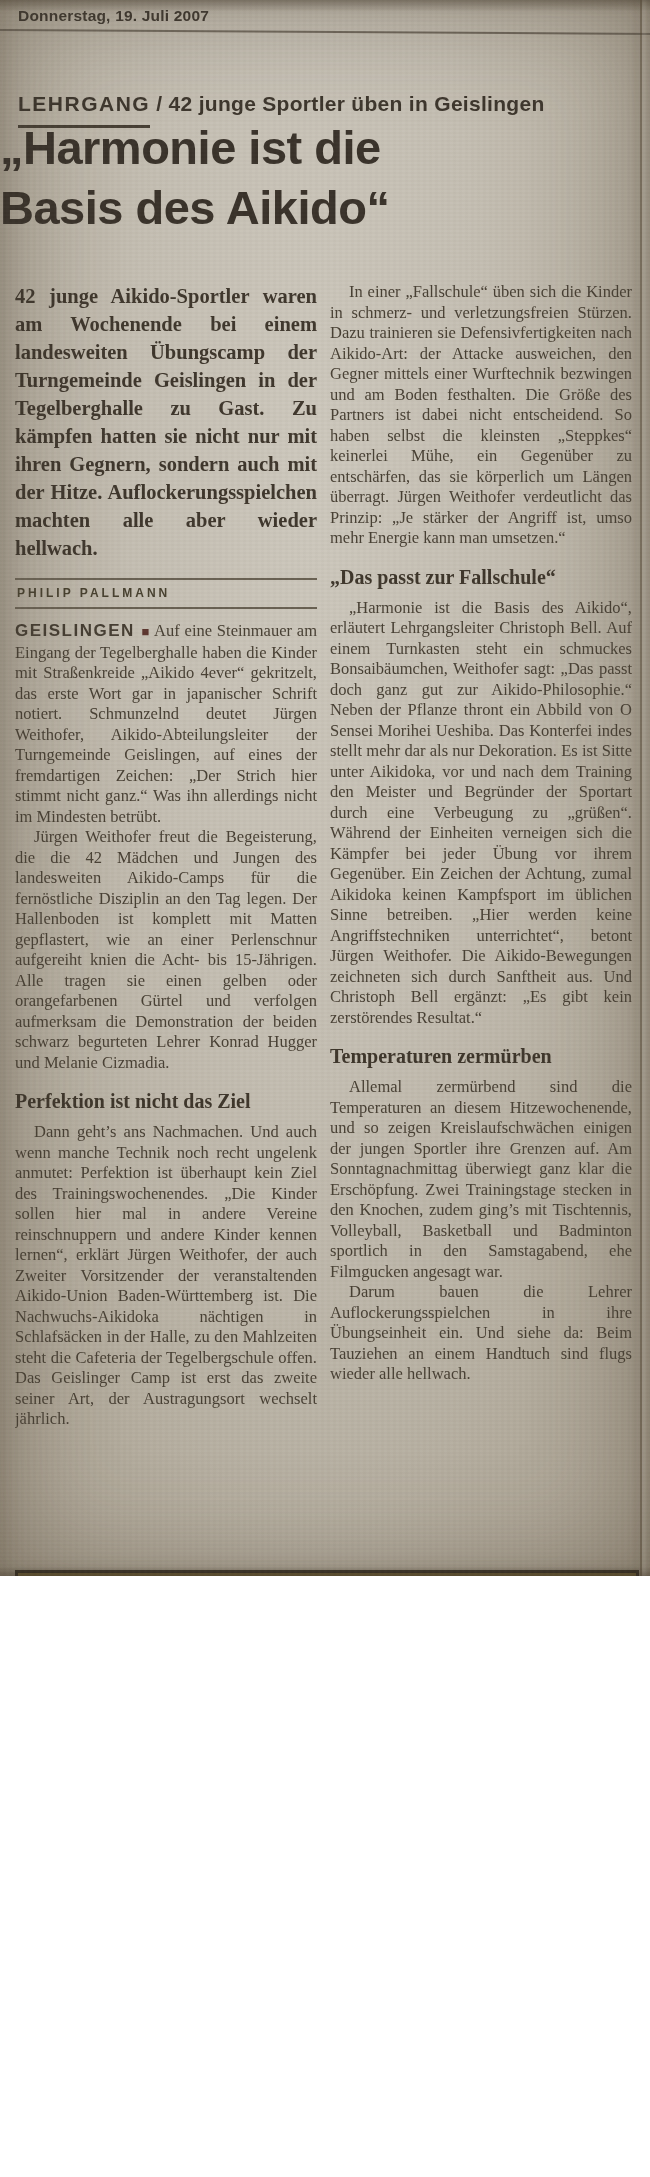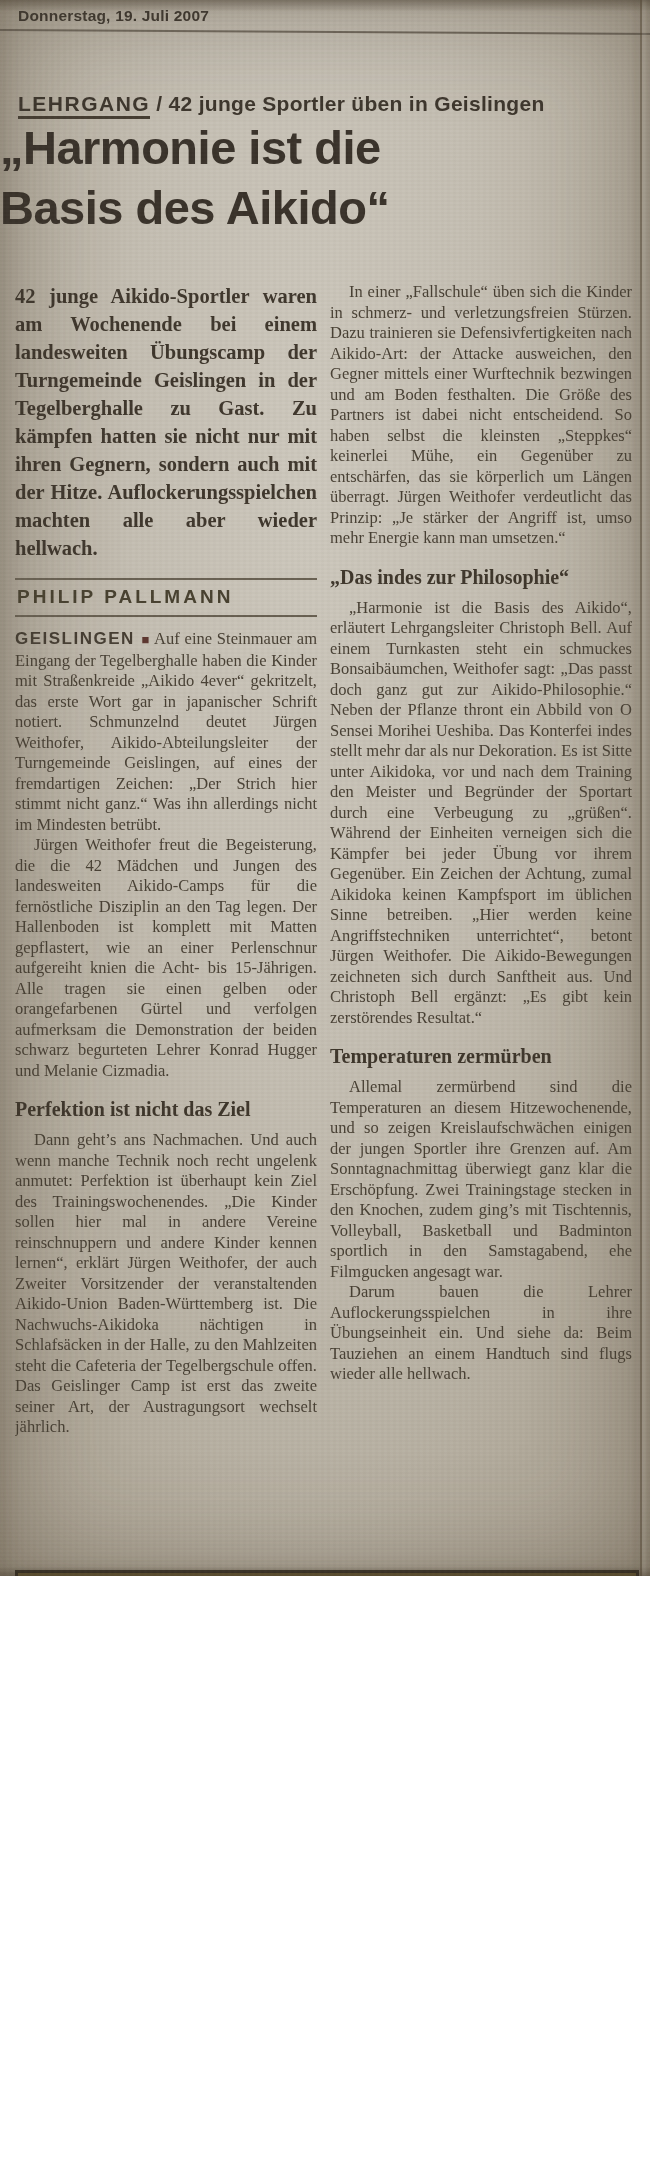--- a/index.html
+++ b/index.html
@@ -19,35 +19,35 @@
   .crease-right{position:absolute;top:0;bottom:0;left:640px;width:2px;
          background:rgba(84,72,54,.5);box-shadow:3px 0 4px rgba(235,230,220,.35), -3px 0 6px rgba(84,72,54,.18);}
 
   .masthead-date{position:absolute;top:7px;left:18px;
          font-size:15.5px;font-weight:bold;letter-spacing:.2px;color:#3e372e;}
   .masthead-rule{position:absolute;top:29px;left:0;width:650px;height:2px;
          background:#5e564a;transform:rotate(.35deg);transform-origin:left center;opacity:.85;}
 
   .kicker{position:absolute;top:92px;left:18px;font-size:21px;font-weight:bold;
          color:#3c352c;letter-spacing:.3px;white-space:nowrap;}
-  .kicker .tag{border-bottom:3px solid #453d32;padding-bottom:1px;letter-spacing:1.5px;}
+  .kicker .tag{border-bottom:3px solid #453d32;padding-bottom:10px;letter-spacing:1.5px;}
 
   .headline{position:absolute;top:118px;left:0;width:650px;
          font-weight:bold;font-size:47px;line-height:60px;letter-spacing:-.5px;color:#39322a;}
 
   .columns{position:absolute;top:268px;left:15px;width:621px;height:1297px;
          display:flex;gap:13px;overflow:hidden;}
   .col{width:302px;color:#453d32;}
   .col-right{width:302px;}
 
   .lead{font-family:"Liberation Serif",serif;font-weight:bold;
         font-size:20.5px;line-height:28px;text-align:justify;margin:14px 0 0 0;color:#3e362c;}
   .byline{margin:16px 0 12px 0;padding:6px 2px 7px 2px;
         border-top:2px solid #675f51;border-bottom:2px solid #675f51;
-        font-size:19px;font-weight:bold;letter-spacing:3px;color:#47402f;}
+        font-size:12px;font-weight:bold;letter-spacing:3px;color:#47402f;}
   .body-p{font-family:"Liberation Serif",serif;font-size:16.5px;line-height:20.5px;
         text-align:justify;margin:0;color:#473f33;}
   .body-p.indent{text-indent:19px;}
   .dateline{font-family:"Liberation Sans",sans-serif;font-weight:bold;font-size:17px;
         letter-spacing:1.5px;color:#453d32;}
   .dl-square{color:#5c352e;font-size:13px;padding:0 4px 0 6px;}
   .subhead{font-family:"Liberation Serif",serif;font-weight:bold;font-size:20px;
         margin:17px 0 9px 0;color:#3d352a;}
   .first-gap{margin-top:14px;}
 
@@ -81,21 +81,21 @@
     <div class="col">
       <p class="lead">42 junge Aikido-Sportler waren am Wochenende bei einem landesweiten Übungscamp der Turngemeinde Geislingen in der Tegelberghalle zu Gast. Zu kämpfen hatten sie nicht nur mit ihren Gegnern, sondern auch mit der Hitze. Auflockerungsspielchen machten alle aber wieder hellwach.</p>
       <div class="byline">PHILIP PALLMANN</div>
       <p class="body-p"><span class="dateline">GEISLINGEN</span><span class="dl-square">■</span><span>Auf eine Steinmauer am Eingang der Tegelberghalle haben die Kinder mit Straßenkreide „Aikido 4ever“ gekritzelt, das erste Wort gar in japanischer Schrift notiert. Schmunzelnd deutet Jürgen Weithofer, Aikido-Abteilungsleiter der Turngemeinde Geislingen, auf eines der fremdartigen Zeichen: „Der Strich hier stimmt nicht ganz.“ Was ihn allerdings nicht im Mindesten betrübt.</span></p>
       <p class="body-p indent">Jürgen Weithofer freut die Begeisterung, die die 42 Mädchen und Jungen des landesweiten Aikido-Camps für die fernöstliche Disziplin an den Tag legen. Der Hallenboden ist komplett mit Matten gepflastert, wie an einer Perlenschnur aufgereiht knien die Acht- bis 15-Jährigen. Alle tragen sie einen gelben oder orangefarbenen Gürtel und verfolgen aufmerksam die Demonstration der beiden schwarz begurteten Lehrer Konrad Hugger und Melanie Cizmadia.</p>
       <h3 class="subhead">Perfektion ist nicht das Ziel</h3>
       <p class="body-p indent">Dann geht’s ans Nachmachen. Und auch wenn manche Technik noch recht ungelenk anmutet: Perfektion ist überhaupt kein Ziel des Trainingswochenendes. „Die Kinder sollen hier mal in andere Vereine reinschnuppern und andere Kinder kennen lernen“, erklärt Jürgen Weithofer, der auch Zweiter Vorsitzender der veranstaltenden Aikido-Union Baden-Württemberg ist. Die Nachwuchs-Aikidoka nächtigen in Schlafsäcken in der Halle, zu den Mahlzeiten steht die Cafeteria der Tegelbergschule offen. Das Geislinger Camp ist erst das zweite seiner Art, der Austragungsort wechselt jährlich.</p>
     </div>
     <div class="col col-right">
       <p class="body-p indent first-gap">In einer „Fallschule“ üben sich die Kinder in schmerz- und verletzungsfreien Stürzen. Dazu trainieren sie Defensivfertigkeiten nach Aikido-Art: der Attacke ausweichen, den Gegner mittels einer Wurftechnik bezwingen und am Boden festhalten. Die Größe des Partners ist dabei nicht entscheidend. So haben selbst die kleinsten „Steppkes“ keinerlei Mühe, ein Gegenüber zu entschärfen, das sie körperlich um Längen überragt. Jürgen Weithofer verdeutlicht das Prinzip: „Je stärker der Angriff ist, umso mehr Energie kann man umsetzen.“</p>
-      <h3 class="subhead">„Das indes zur Philosophie“</h3>
+      <h3 class="subhead">„Das passt zur Fallschule“</h3>
       <p class="body-p indent">„Harmonie ist die Basis des Aikido“, erläutert Lehrgangsleiter Christoph Bell. Auf einem Turnkasten steht ein schmuckes Bonsaibäumchen, Weithofer sagt: „Das passt doch ganz gut zur Aikido-Philosophie.“ Neben der Pflanze thront ein Abbild von O Sensei Morihei Ueshiba. Das Konterfei indes stellt mehr dar als nur Dekoration. Es ist Sitte unter Aikidoka, vor und nach dem Training den Meister und Begründer der Sportart durch eine Verbeugung zu „grüßen“. Während der Einheiten verneigen sich die Kämpfer bei jeder Übung vor ihrem Gegenüber. Ein Zeichen der Achtung, zumal Aikidoka keinen Kampfsport im üblichen Sinne betreiben. „Hier werden keine Angriffstechniken unterrichtet“, betont Jürgen Weithofer. Die Aikido-Bewegungen zeichneten sich durch Sanftheit aus. Und Christoph Bell ergänzt: „Es gibt kein zerstörendes Resultat.“</p>
       <h3 class="subhead">Temperaturen zermürben</h3>
       <p class="body-p indent">Allemal zermürbend sind die Temperaturen an diesem Hitzewochenende, und so zeigen Kreislaufschwächen einigen der jungen Sportler ihre Grenzen auf. Am Sonntagnachmittag überwiegt ganz klar die Erschöpfung. Zwei Trainingstage stecken in den Knochen, zudem ging’s mit Tischtennis, Volleyball, Basketball und Badminton sportlich in den Samstagabend, ehe Filmgucken angesagt war.</p>
       <p class="body-p indent">Darum bauen die Lehrer Auflockerungsspielchen in ihre Übungseinheit ein. Und siehe da: Beim Tauziehen an einem Handtuch sind flugs wieder alle hellwach.</p>
     </div>
   </div>
 
   <div class="photo-frame">
     <svg width="612" height="520" viewBox="0 0 612 520" xmlns="http://www.w3.org/2000/svg">
       <defs>

